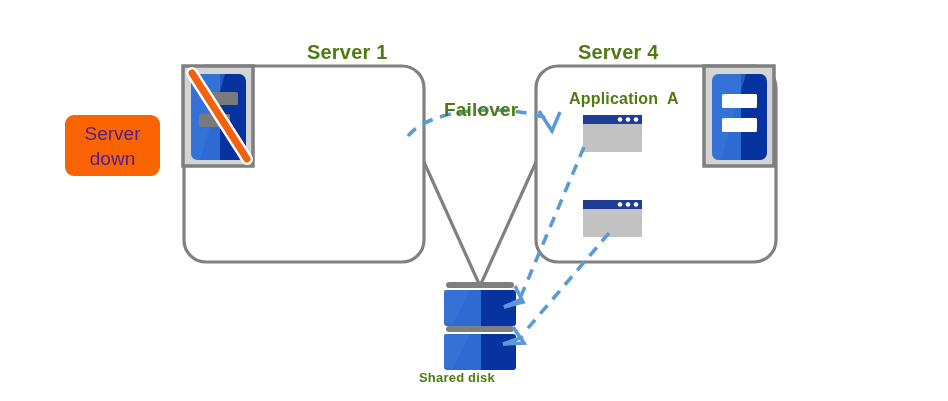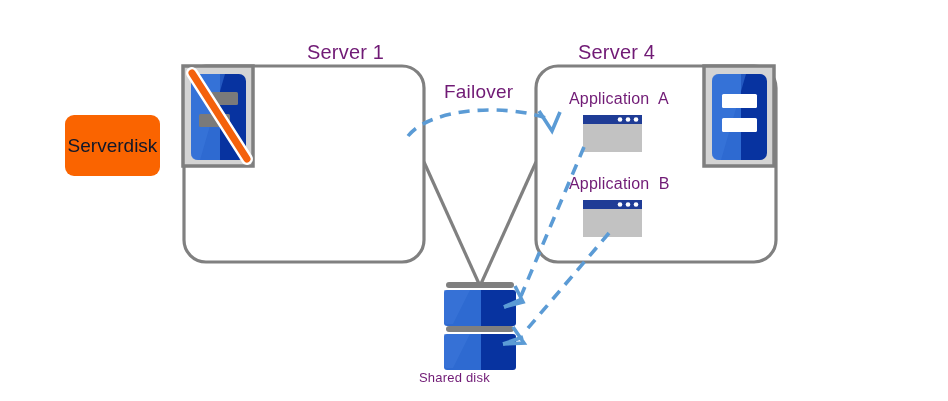--- a/index.html
+++ b/index.html
@@ -19,23 +19,24 @@
   }
   #svg-layer {
     position: absolute;
     left: 0;
     top: 0;
     width: 948px;
     height: 401px;
   }
   .label {
     position: absolute;
-    color: #701a75;
+    color: #4d7c0f;
     white-space: pre;
     line-height: 1;
+    font-weight: bold;
   }
   .server-title {
     font-size: 20px;
     letter-spacing: 0.2px;
   }
   .app-title {
     font-size: 16px;
     letter-spacing: 0.2px;
   }
   .disk-title {
@@ -47,26 +48,26 @@
     letter-spacing: 0.2px;
   }
   .badge {
     position: absolute;
     left: 65px;
     top: 115px;
     width: 95px;
     height: 61px;
     background: #FA6400;
     border-radius: 9px;
-    color: #0f172a;
+    color: #4c1d95;
     font-size: 19px;
     line-height: 25px;
     text-align: center;
     display: flex;
-    flex-direction: row;
+    flex-direction: column;
     align-items: center;
     justify-content: center;
   }
   .badge span { display: block; }
 </style>
 </head>
 <body>
 
 <div id="canvas">
 
@@ -168,26 +169,25 @@
       <path d="M 609 233 L 523 334" fill="none" stroke="#5B9BD5" stroke-width="3.6" stroke-dasharray="11,8" stroke-linecap="butt"></path>
       <path d="M 503 344 L 524 343 L 513 327" fill="none" stroke="#5B9BD5" stroke-width="3.6" stroke-linecap="butt" stroke-linejoin="miter"></path>
       <path d="M 503 344 L 523 337" fill="none" stroke="#5B9BD5" stroke-width="3.6"></path>
     </g>
   </svg>
 
   <div class="label server-title" style="left:307px; top:42px;">Server 1</div>
 
   <div class="label server-title" style="left:578px; top:42px;">Server 4</div>
 
-  <div class="label failover-title" style="left:444px; top:82px;">Failover</div>
+  <div class="label failover-title" style="left:444px; top:100px;">Failover</div>
 
   <div class="label app-title" style="left:569px; top:91px;">Application  A</div>
 
-  <div class="label app-title" style="left:569px; top:176px;">Application  B</div>
 
   <div class="label disk-title" style="left:419px; top:371px;">Shared disk</div>
 
   <div class="badge">
     <span>Server</span>
-    <span>disk</span>
+    <span>down</span>
   </div>
 
 </div>
 
 </body></html>

